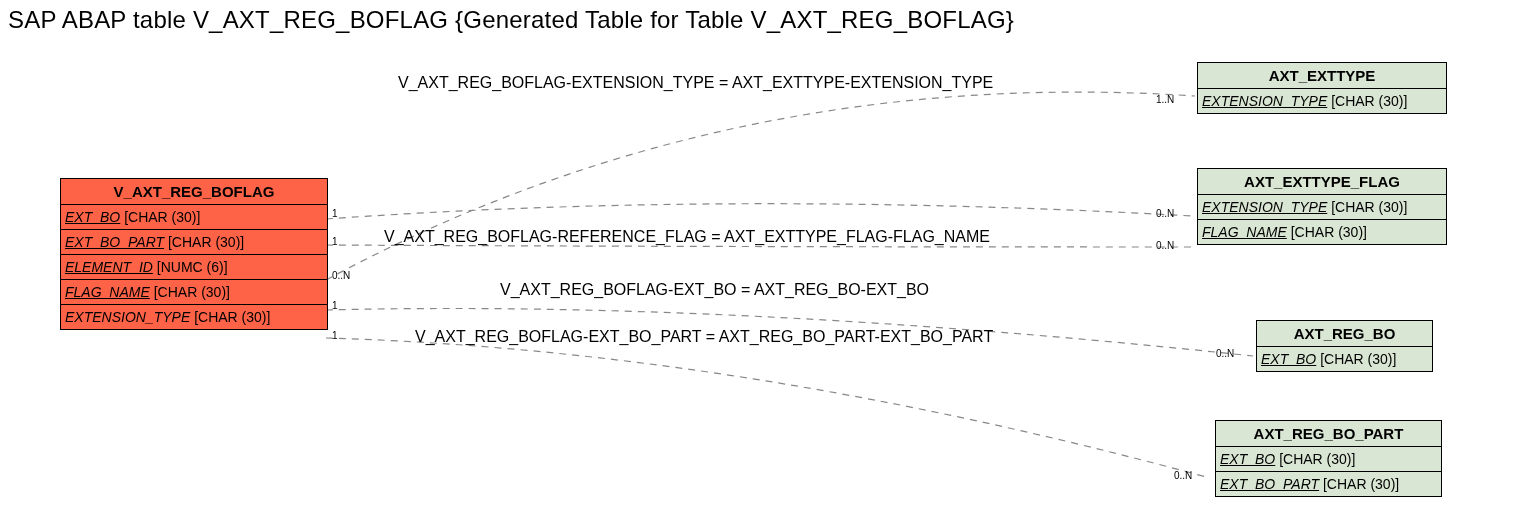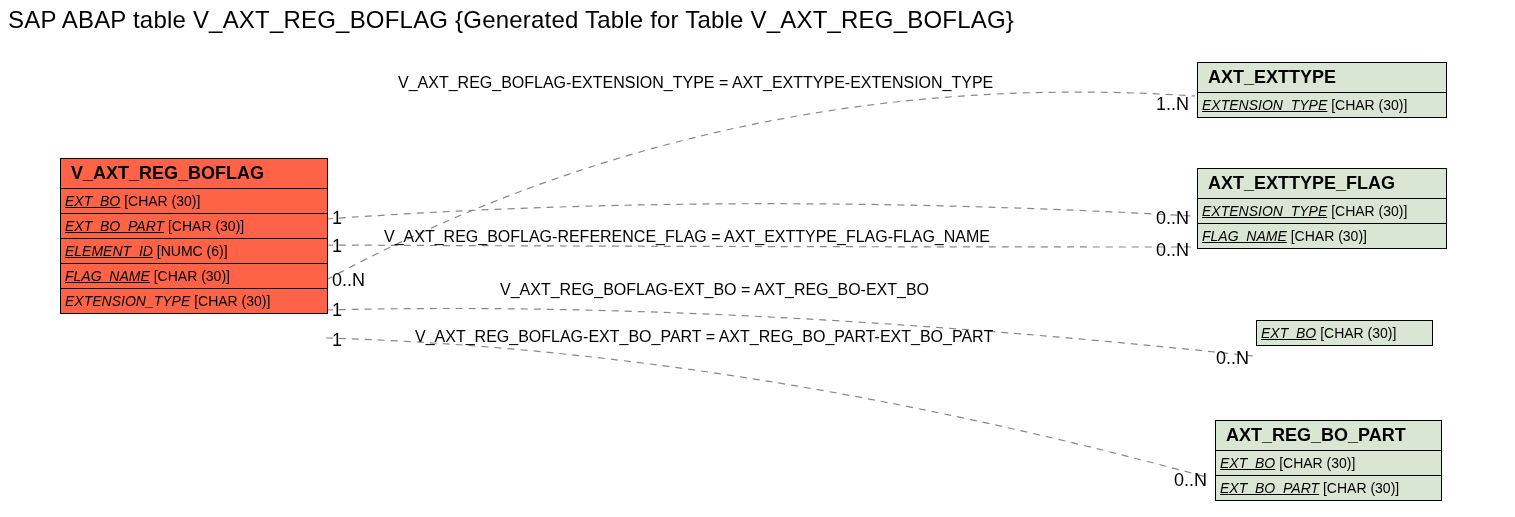--- a/index.html
+++ b/index.html
@@ -1,64 +1,65 @@
 <!DOCTYPE html>
 <html><head>
 <meta charset="utf-8">
 <style>
   html,body{margin:0;padding:0;background:#fff;font-family:Verdana,Arial,sans-serif;font-size:14px;color:#000}
   .canvas{position:relative;width:1515px;height:517px;background:#fff}
   .title{position:absolute;left:8px;top:6px;font-size:24px;font-weight:400;letter-spacing:.2px}
   .entity{position:absolute;border:1px solid #000;background:#d9e6d3}
   .entity.red{background:#ff6347}
-  .entity .hdr{border-bottom:1px solid #000;font-weight:700;padding:4px 10px;font-size:18px}
+  .entity .hdr{border-bottom:1px solid #000;text-align:center;font-weight:700;padding:4px 10px;font-size:15px}
   .entity .row{border-bottom:1px solid #000;padding:4px 4px;font-size:14px;white-space:nowrap}
   .entity .row:last-child{border-bottom:none}
   .entity .row .fld{font-style:italic}
   .entity .row.key .fld{text-decoration:underline}
   .lbl{position:absolute;font-size:16px;white-space:nowrap}
-  .card{position:absolute;font-size:18px}
+  .card{position:absolute;font-size:10px}
   svg.lines{position:absolute;left:0;top:0;width:1515px;height:517px;pointer-events:none}
   svg.lines path{stroke:#888;stroke-width:1.2;stroke-dasharray:7 6;fill:none}
 </style>
 </head>
 <body>
 <div class="canvas">
 
 <svg class="lines">
   <path d="M326 280 Q 725 65 1195 96"></path>
   <path d="M326 219 Q 730 190 1192 216"></path>
   <path d="M326 245 Q 730 247 1192 247"></path>
   <path d="M326 310 Q 730 300 1253 356"></path>
   <path d="M326 338 Q 740 350 1210 478"></path>
 </svg>
 
 <div class="title">SAP ABAP table V_AXT_REG_BOFLAG {Generated Table for Table V_AXT_REG_BOFLAG}</div>
 
-<div class="entity red" style="left:60px;top:158px;width:266px">
+<div class="entity red" style="left:60px;top:178px;width:266px">
   <div class="hdr">V_AXT_REG_BOFLAG</div>
   <div class="row key"><span class="fld">EXT_BO</span> <span>[CHAR (30)]</span></div>
   <div class="row key"><span class="fld">EXT_BO_PART</span> <span>[CHAR (30)]</span></div>
   <div class="row key"><span class="fld">ELEMENT_ID</span> <span>[NUMC (6)]</span></div>
   <div class="row key"><span class="fld">FLAG_NAME</span> <span>[CHAR (30)]</span></div>
   <div class="row"><span class="fld">EXTENSION_TYPE</span> <span>[CHAR (30)]</span></div>
 </div>
 
 <div class="entity" style="left:1197px;top:62px;width:248px">
   <div class="hdr">AXT_EXTTYPE</div>
   <div class="row key"><span class="fld">EXTENSION_TYPE</span> <span>[CHAR (30)]</span></div>
 </div>
 
 <div class="entity" style="left:1197px;top:168px;width:248px">
   <div class="hdr">AXT_EXTTYPE_FLAG</div>
   <div class="row key"><span class="fld">EXTENSION_TYPE</span> <span>[CHAR (30)]</span></div>
   <div class="row key"><span class="fld">FLAG_NAME</span> <span>[CHAR (30)]</span></div>
 </div>
 
 <div class="entity" style="left:1256px;top:320px;width:175px">
+  <div class="hdr">AXT_REG_BO</div>
   <div class="row key"><span class="fld">EXT_BO</span> <span>[CHAR (30)]</span></div>
 </div>
 
 <div class="entity" style="left:1215px;top:420px;width:225px">
   <div class="hdr">AXT_REG_BO_PART</div>
   <div class="row key"><span class="fld">EXT_BO</span> <span>[CHAR (30)]</span></div>
   <div class="row key"><span class="fld">EXT_BO_PART</span> <span>[CHAR (30)]</span></div>
 </div>
 
 <div class="lbl" style="left:398px;top:74px">V_AXT_REG_BOFLAG-EXTENSION_TYPE = AXT_EXTTYPE-EXTENSION_TYPE</div>

